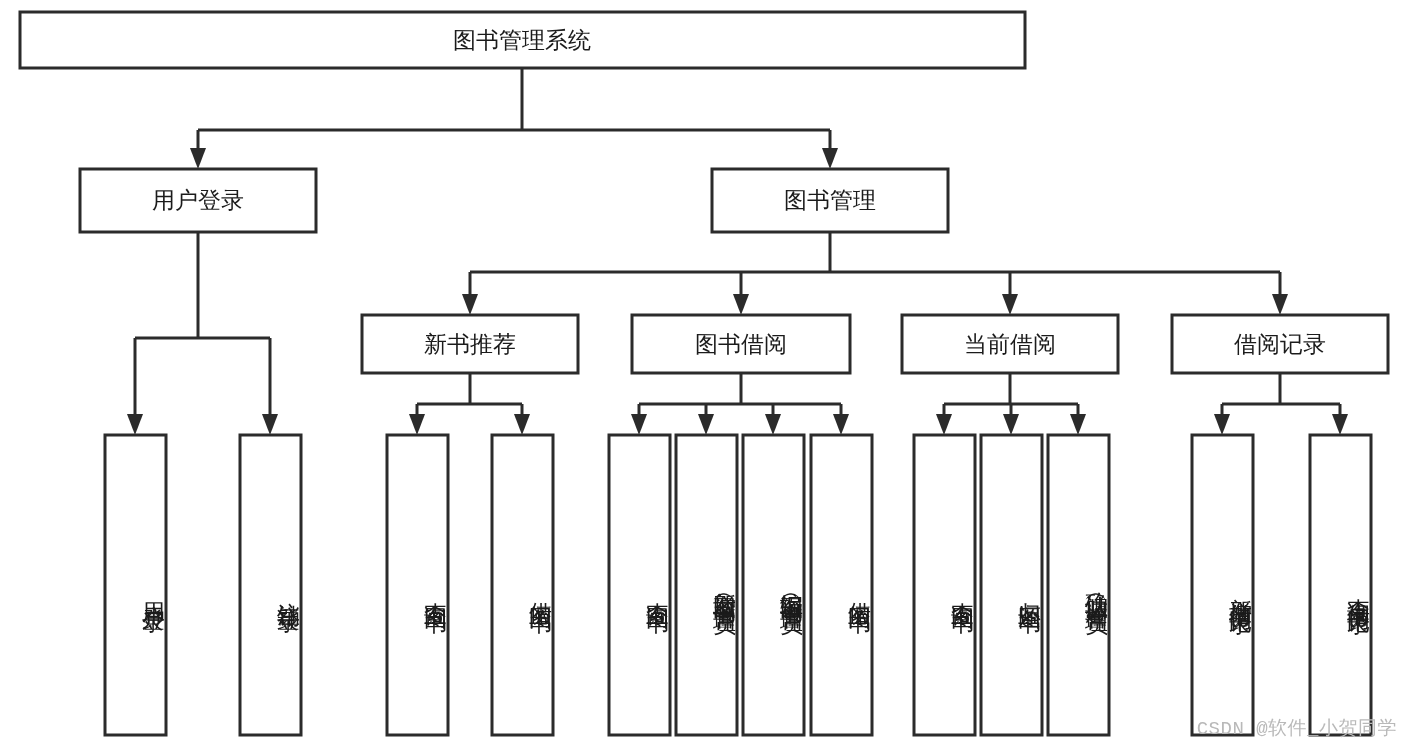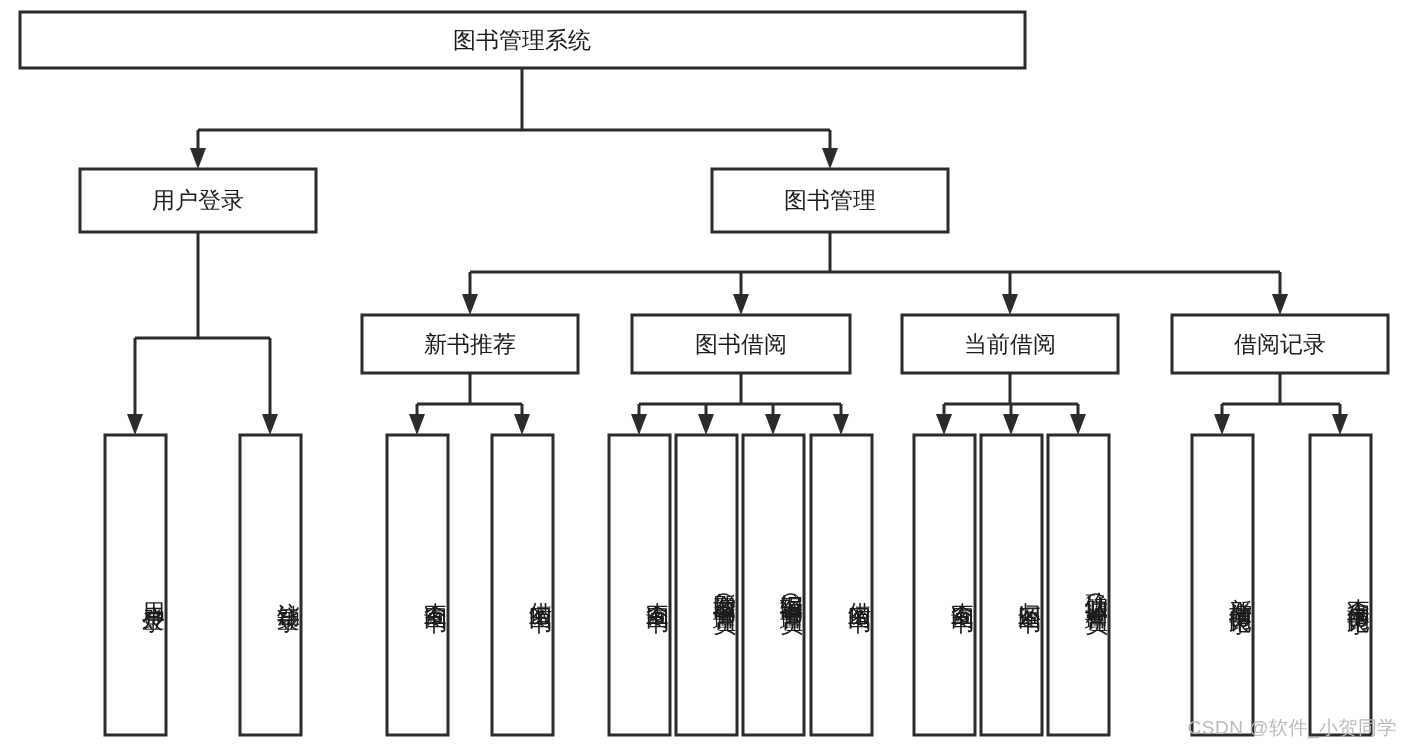--- a/index.html
+++ b/index.html
@@ -61,21 +61,21 @@
     display: flex;
     align-items: flex-start;
     justify-content: center;
     white-space: nowrap;
     pointer-events: none;
   }
   .watermark {
     position: absolute;
     right: 8px;
     bottom: 6px;
-    font-family: Liberation Sans, sans-serif;
+    font-family: Liberation Mono, monospace;
     font-size: 19px;
     color: #b9b9b9;
     white-space: nowrap;
     letter-spacing: 0.5px;
   }
 </style>
 </head>
 <body>
 
 <div id="diagram-root">

